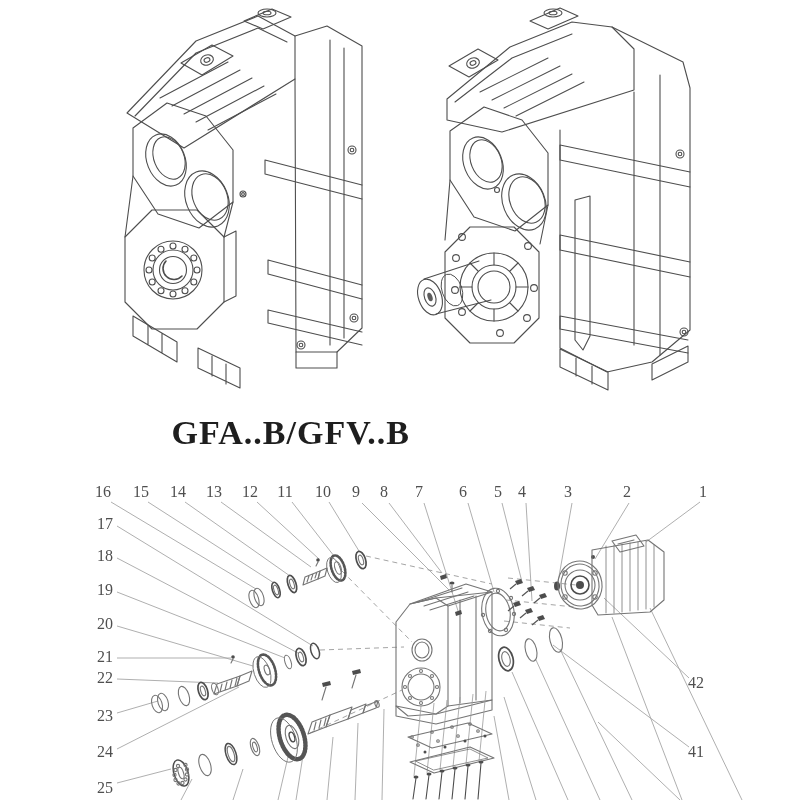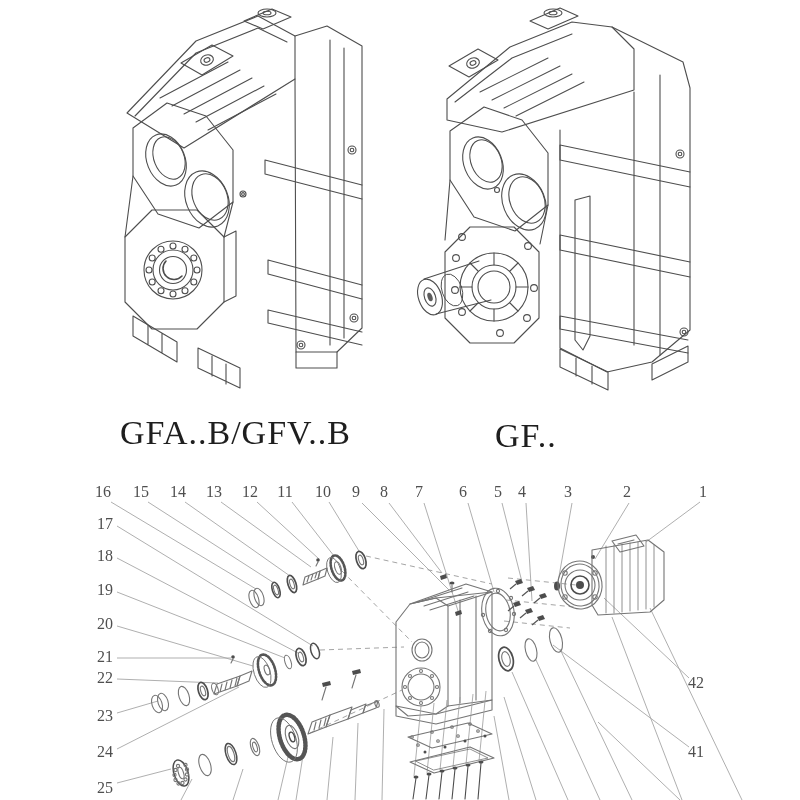--- a/index.html
+++ b/index.html
@@ -1,21 +1,21 @@
 <!DOCTYPE html>
 <html><head>
 <meta charset="utf-8">
 <style>
   html,body{margin:0;padding:0;background:#ffffff;}
   .stage{position:relative;width:800px;height:800px;background:#ffffff;overflow:hidden;
          font-family:"Liberation Serif",serif;}
   .stage svg{position:absolute;left:0;top:0;}
-  .model-label{position:absolute;font-weight:400;color:#1e1e1e;
+  .model-label{position:absolute;font-weight:700;color:#1e1e1e;
                font-family:"Liberation Serif",serif;letter-spacing:1px;
-               text-align:left;white-space:nowrap;}
+               text-align:right;white-space:nowrap;}
   #label-left{left:120px;top:414px;width:290px;font-size:34px;}
   #label-right{left:495px;top:417px;width:110px;font-size:34px;}
   .co{font:16px "Liberation Serif",serif;fill:#4f4f4f;}
   
   .dwg{stroke:#4e4e4e;fill:none;stroke-width:1.1;stroke-linejoin:round;stroke-linecap:round;}
   .exp{stroke:#757575;fill:none;stroke-width:1.1;stroke-linejoin:round;stroke-linecap:round;}
   .dark{stroke:#4d4d4d;}
   .leader{stroke:#a6a6a6;stroke-width:0.9;}
   .dashed{stroke:#9a9a9a;stroke-width:0.9;stroke-dasharray:5 4;}
   .thin{stroke-width:0.8;stroke:#9a9a9a;}
@@ -477,15 +477,14 @@
       <text class="co" x="105" y="721" text-anchor="middle">23</text>
       <text class="co" x="105" y="757" text-anchor="middle">24</text>
       <text class="co" x="105" y="793" text-anchor="middle">25</text>
       <text class="co" x="696" y="688" text-anchor="middle">42</text>
       <text class="co" x="696" y="757" text-anchor="middle">41</text>
     </g>
   </g>
 </svg>
 
 <div class="model-label" id="label-left">GFA..B/GFV..B</div>
-<div class="model-label" id="label-right">GF..</div>
 
 </div>
 
 </body></html>

